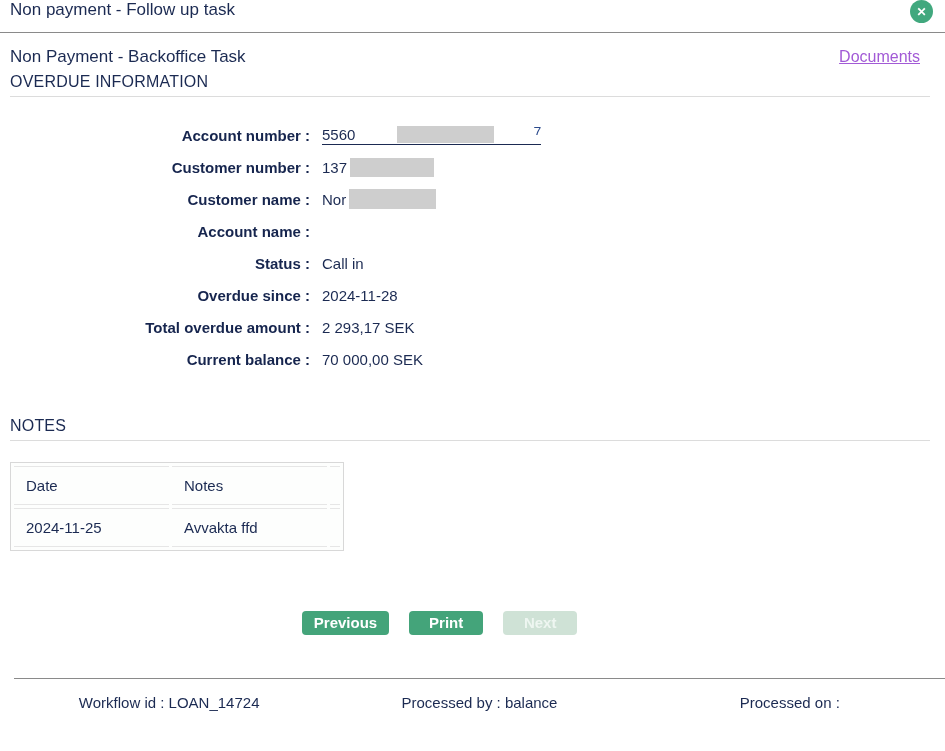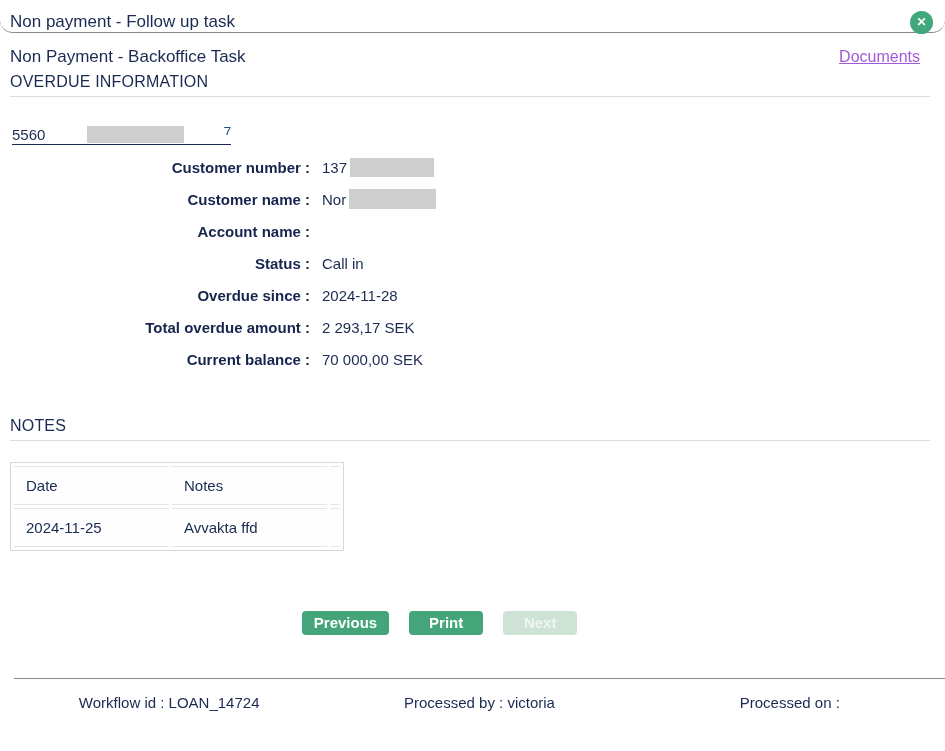--- a/index.html
+++ b/index.html
@@ -6,22 +6,22 @@
   html,body { background:#ffffff; }
   body {
     width:945px; height:751px; overflow:hidden;
     font-family:"Liberation Sans","DejaVu Sans",sans-serif;
     color:#1b2a52;
   }
   .page { width:945px; height:751px; background:#fff; position:relative; }
 
   
   .titlebar {
-    height:33px; display:flex; align-items:center; justify-content:space-between;
-    padding:12px 12px 0 10px; border-bottom:1px solid #8a8a8a;border-radius:13px;
+    height:33px; display:flex; justify-content:space-between;
+    padding:0 12px 0 10px; border-bottom:1px solid #8a8a8a;
   }
   .titlebar-title { font-size:17px; color:#1b2a52; }
   .close-btn {
     width:23px; height:23px; border-radius:50%; border:none;
     background:#41a87e; color:#ffffff; font-size:12px; font-weight:bold;
     display:flex; align-items:center; justify-content:center; cursor:pointer;
     line-height:1;
   }
 
   
@@ -103,20 +103,21 @@
     <span class="backoffice-title">Non Payment - Backoffice Task</span>
     <a class="documents-link">Documents</a>
   </div>
 
   <div class="section-heading">OVERDUE INFORMATION</div>
   <hr class="section-rule">
 
   <div class="fields">
 
     <div class="field-row">
+      <span class="field-label">Account number :</span>
       <span class="field-value">
         <a class="account-link">
           <span>5560</span>
           <span class="redaction w-acct"></span>
           <span class="peek-digit">7</span>
         </a>
       </span>
     </div>
 
     <div class="field-row">
@@ -183,17 +184,17 @@
   </table>
 
   <div class="btn-row">
     <button class="btn">Previous</button>
     <button class="btn">Print</button>
     <button class="btn disabled">Next</button>
   </div>
 
   <div class="footer">
     <div class="footer-item">Workflow id : LOAN_14724</div>
-    <div class="footer-item">Processed by : victoria</div>
+    <div class="footer-item">Processed by : balance</div>
     <div class="footer-item">Processed on :</div>
   </div>
 
 </div>
 
 </body></html>

